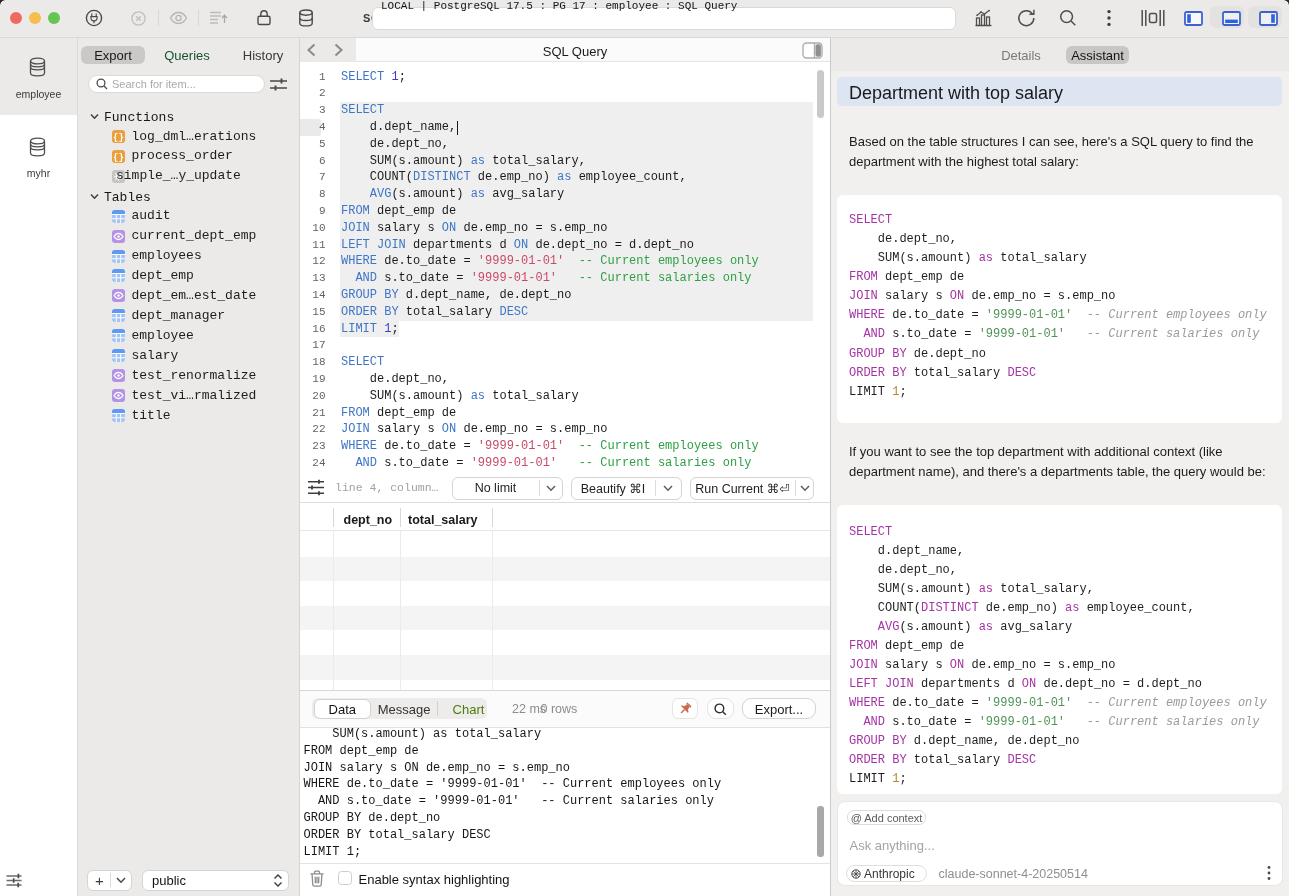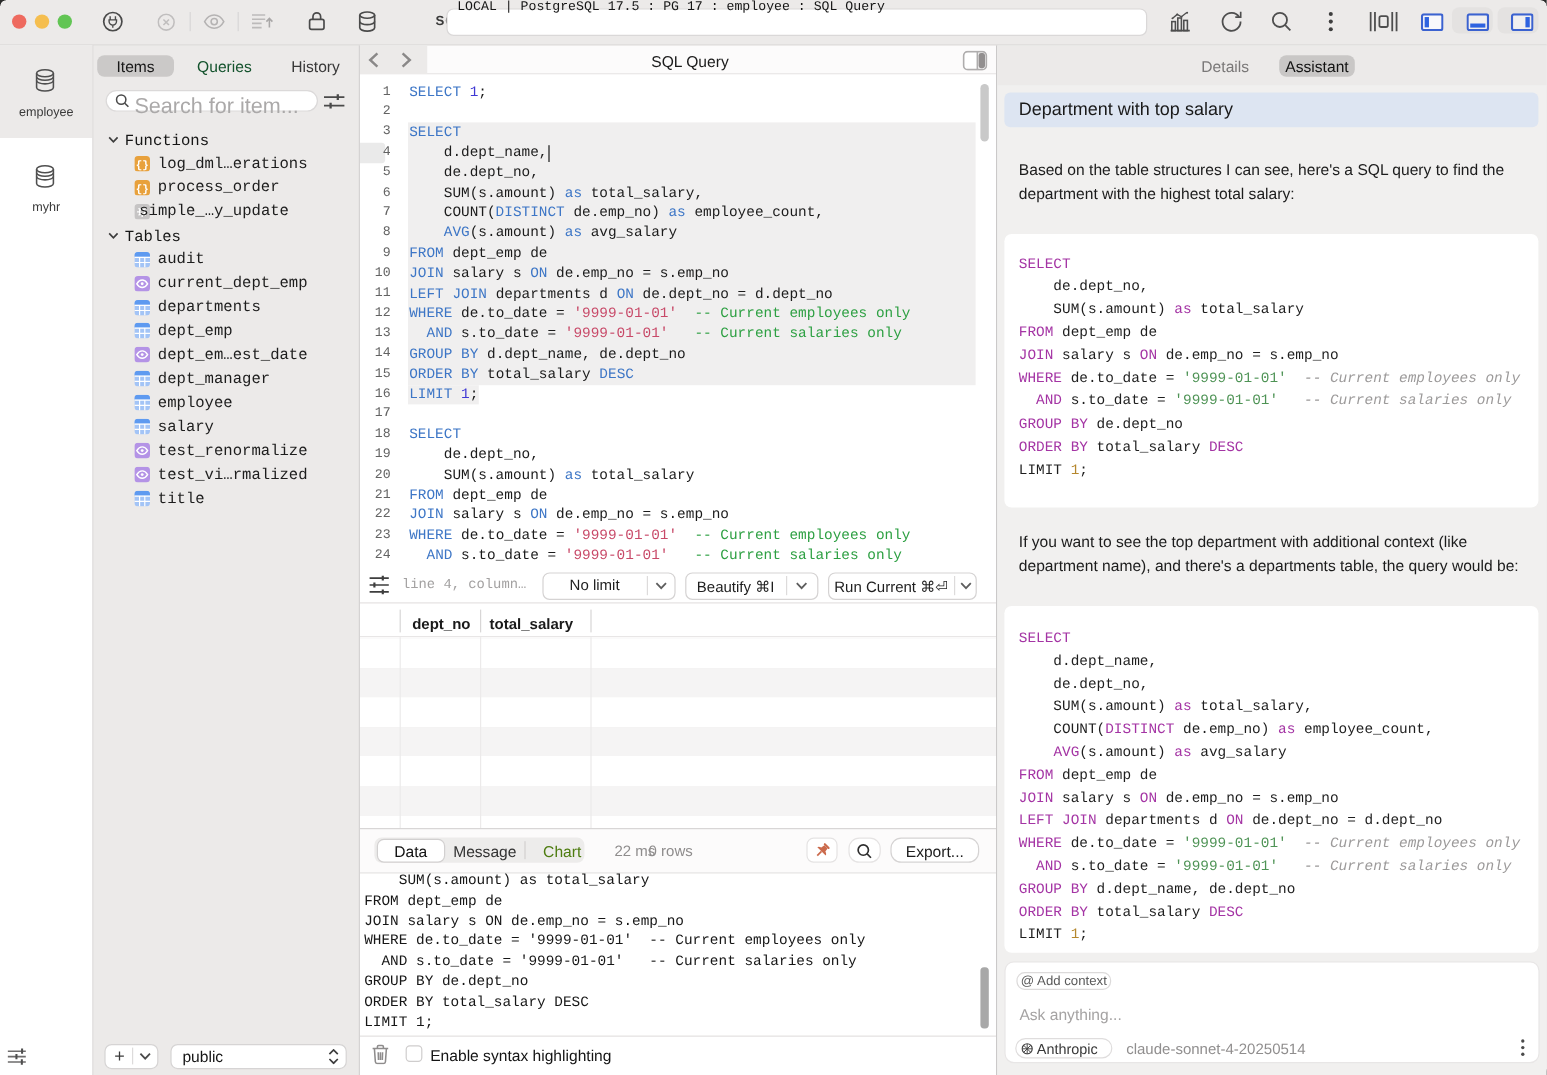--- a/index.html
+++ b/index.html
@@ -122,29 +122,29 @@
 </svg>
 <div class="a" style="left:0;top:167px;width:77px;height:12px;text-align:center;font-size:10.5px;color:#3A3A3A;">myhr</div>
 <svg class="a" style="left:6px;top:873px;" width="16" height="15" viewBox="0 0 16 15" fill="none" stroke="#6E6C6C" stroke-width="1.3">
 <path d="M0.5 3h15M0.5 7.5h15M0.5 12h15"></path>
     <path d="M12.4 0.8v4.4M7.7 5.3v4.4M12.2 9.8v4.4" stroke="#4E4E4E" stroke-width="1.7"></path>
 </svg>
 
 <div class="a" style="left:78px;top:38px;width:221px;height:858px;background:#ECEAE9;"></div>
 <div class="a" style="left:299px;top:38px;width:1px;height:858px;background:#D5D3D3;"></div>
 <div class="a" style="left:81px;top:45.5px;width:64px;height:18px;border-radius:6px;background:#CBC9C8;"></div>
-<div class="a" style="left:81px;top:47.5px;width:64px;height:14px;text-align:center;font-size:13px;color:#181818;">Items</div>
+<div class="a" style="left:81px;top:47.5px;width:64px;height:14px;text-align:center;font-size:13px;color:#181818;">Export</div>
 <div class="a" style="left:157px;top:47.5px;width:60px;height:14px;text-align:center;font-size:13px;color:#14532d;">Queries</div>
 <div class="a" style="left:234px;top:47.5px;width:58px;height:14px;text-align:center;font-size:13px;color:#383838;">History</div>
 <div class="a" style="left:88px;top:74.5px;width:177px;height:18px;background:#FFFFFF;border:1px solid #DBD9D9;border-radius:9px;box-sizing:border-box;"></div>
 <svg class="a" style="left:96px;top:78px;" width="12" height="12" viewBox="0 0 12 12" fill="none" stroke="#4A4A4A" stroke-width="1.3">
 <circle cx="5" cy="5" r="3.9"></circle>
     <path d="M8 8l3 3"></path>
 </svg>
-<div class="a" style="left:112px;top:77.5px;font-size:18px;color:#ABA9A9;">Search for item...</div>
+<div class="a" style="left:112px;top:77.5px;font-size:11px;color:#ABA9A9;">Search for item...</div>
 <svg class="a" style="left:269px;top:76.5px;" width="19" height="15" viewBox="0 0 19 15" fill="none" stroke="#4A4A4A" stroke-width="1.4">
 <path d="M1 4h17M1 11h17"></path>
     <path d="M12.5 1.6v4.8M6.5 8.6v4.8" stroke-width="1.9"></path>
 </svg>
 
 <svg class="a" style="left:90px;top:112px;" width="9" height="9" viewBox="0 0 9 9" fill="none" stroke="#3C3C3C" stroke-width="1.4">
     <path d="M1 2.5l3.5 3.7L8 2.5"></path>
   </svg>
 <pre class="a" style="left:104px;top:109.5px;font-size:13px;color:#161616;">Functions</pre>
 <svg class="a" style="left:90px;top:192px;" width="9" height="9" viewBox="0 0 9 9" fill="none" stroke="#3C3C3C" stroke-width="1.4">
@@ -197,21 +197,21 @@
       </clipPath>
     </defs>
     <g clip-path="url(#rc256.0)">
       <rect width="13" height="13" fill="#A3C4F6"></rect>
       <rect width="13" height="4" fill="#5E9AF0"></rect>
       <g stroke="#FFF" stroke-width="1">
         <path d="M0 4.5h13M0 8.75h13M4.33 4.5V13M8.66 4.5V13"></path>
       </g>
     </g>
   </svg>
-<pre class="a" style="left:131.5px;top:248.0px;font-size:13px;color:#1D1D1D;">departments</pre>
+<pre class="a" style="left:131.5px;top:248.0px;font-size:13px;color:#1D1D1D;">employees</pre>
 <svg class="a" style="left:111.5px;top:269.4px;" width="13" height="13" viewBox="0 0 13 13">
     <defs>
       <clipPath id="rc275.9">
         <rect width="13" height="13" rx="3"></rect>
       </clipPath>
     </defs>
     <g clip-path="url(#rc275.9)">
       <rect width="13" height="13" fill="#A3C4F6"></rect>
       <rect width="13" height="4" fill="#5E9AF0"></rect>
       <g stroke="#FFF" stroke-width="1">
@@ -467,21 +467,21 @@
 <div class="a" style="left:337.5px;top:871px;width:14px;height:14px;border-radius:3.5px;background:#FFF;border:1px solid #CFCDCD;box-sizing:border-box;"></div>
 <div class="a" style="left:358.5px;top:871.5px;font-size:13px;color:#141414;">Enable syntax highlighting</div>
 <div class="a" style="left:830px;top:38px;width:1px;height:858px;background:#CBC9C9;"></div>
 
 <div class="a" style="left:831px;top:38px;width:458px;height:858px;background:#F1F0EF;"></div>
 <div class="a" style="left:831px;top:38px;width:458px;height:33px;background:#ECEAE9;"></div>
 <div class="a" style="left:991px;top:47.5px;width:60px;height:14px;text-align:center;font-size:13px;color:#7A7878;">Details</div>
 <div class="a" style="left:1066px;top:45.5px;width:63px;height:18px;border-radius:6px;background:#C9C7C6;"></div>
 <div class="a" style="left:1066px;top:47.5px;width:63px;height:14px;text-align:center;font-size:13px;color:#131313;">Assistant</div>
 <div class="a" style="left:837px;top:77px;width:445px;height:28.5px;border-radius:5px;background:#DDE5F2;"></div>
-<div class="a" style="left:849px;top:82.5px;font-size:15px;color:#1A1A1A;">Department with top salary</div>
+<div class="a" style="left:849px;top:82.5px;font-size:18px;color:#1A1A1A;">Department with top salary</div>
 <div class="a" style="left:849px;top:131.5px;font-size:13px;line-height:20.2px;color:#1C1C1C;">Based on the table structures I can see, here's a SQL query to find the<br>department with the highest total salary:</div>
 <div class="a" style="left:837px;top:195px;width:445px;height:227.5px;border-radius:6px;background:#FFFFFF;"></div>
 <pre class="a" style="left:849px;top:211.2px;font-size:12px;line-height:19.05px;color:#1E1E1E;"><span class="ak">SELECT</span>
     de.dept_no,
     SUM(s.amount) <span class="ak">as</span> total_salary
 <span class="ak">FROM</span> dept_emp de
 <span class="ak">JOIN</span> salary s <span class="ak">ON</span> de.emp_no = s.emp_no
 <span class="ak">WHERE</span> de.to_date = <span class="as">'9999-01-01'</span>  <span class="ac">-- Current employees only</span>
   <span class="ak">AND</span> s.to_date = <span class="as">'9999-01-01'</span>   <span class="ac">-- Current salaries only</span>
 <span class="ak">GROUP</span> <span class="ak">BY</span> de.dept_no

